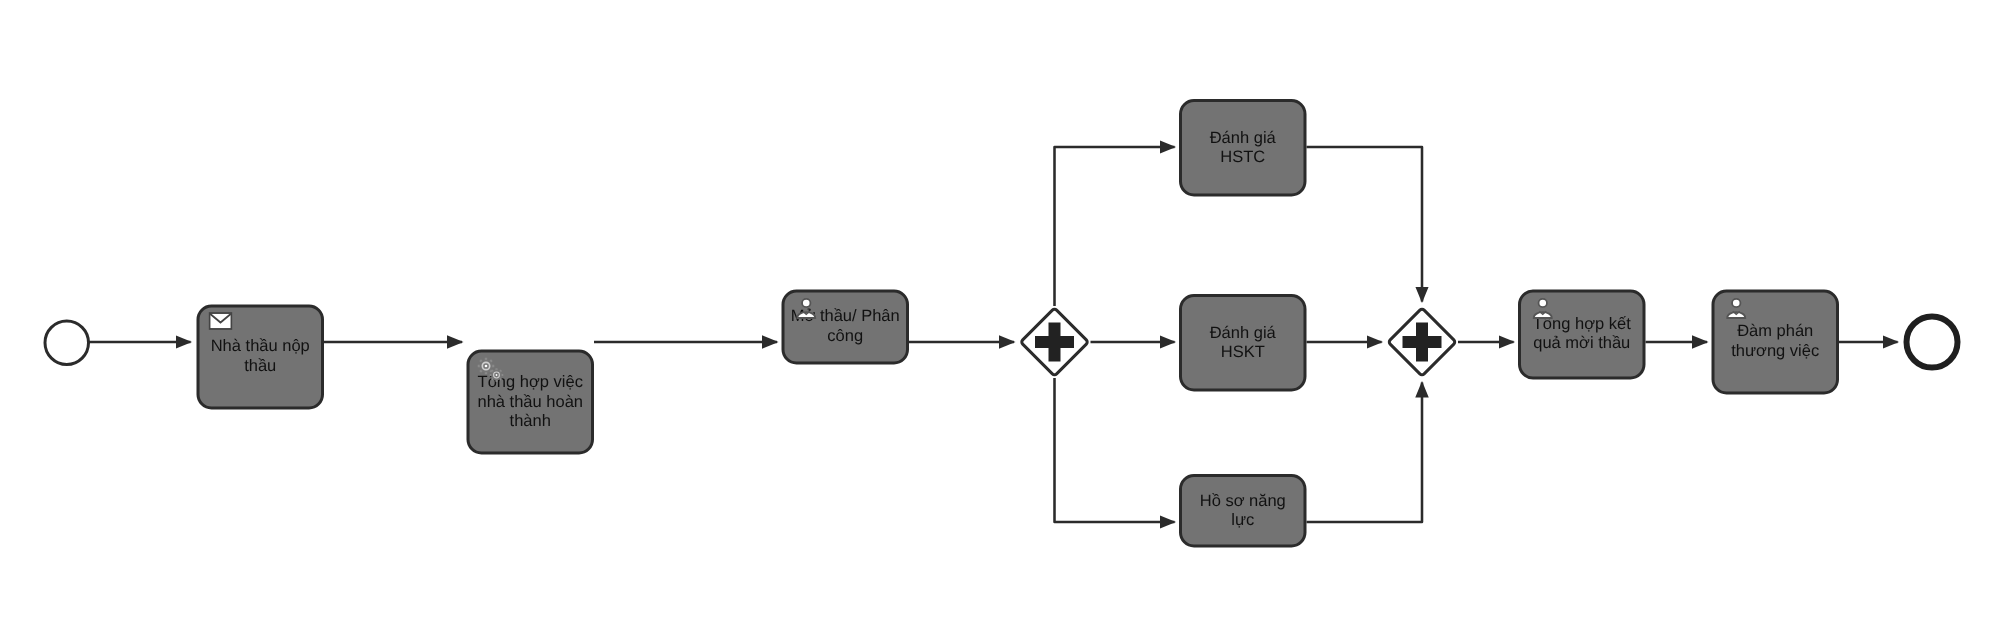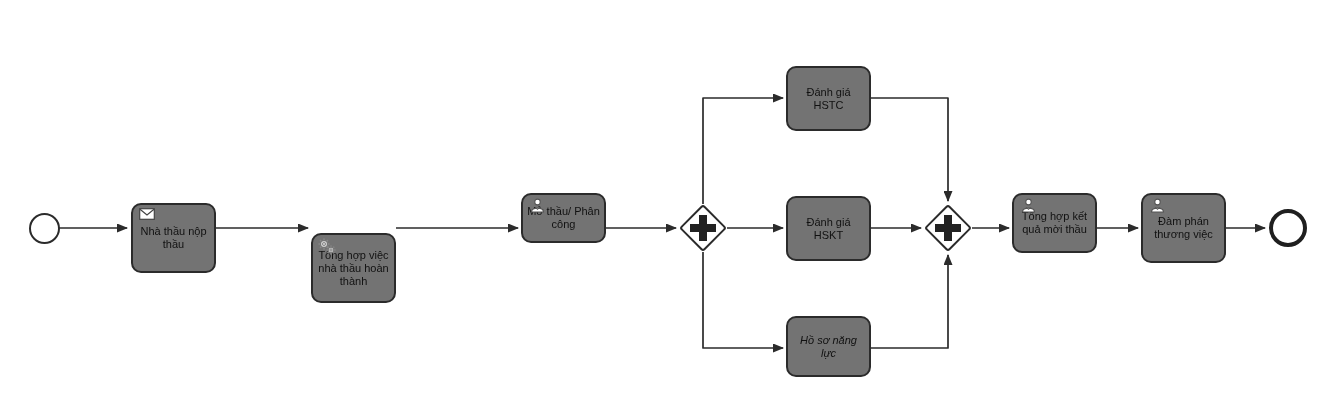--- a/index.html
+++ b/index.html
@@ -108,21 +108,21 @@
   </div>
 
   <div class="node task" style="left:786px; top:66px; width:85px; height:65px;">
     <span class="label">Đánh giá HSTC</span>
   </div>
 
   <div class="node task" style="left:786px; top:196px; width:85px; height:65px;">
     <span class="label">Đánh giá HSKT</span>
   </div>
 
-  <div class="node task" style="left:786px; top:316px; width:85px; height:61px;font-style:italic;">
+  <div class="node task" style="left:786px; top:316px; width:85px; height:49px;">
     <span class="label">Hồ sơ năng lực</span>
   </div>
 
   <div class="node gateway" style="left:924px; top:204px;">
     <div class="diamond"></div>
     <div class="plus">
       <div class="h"></div>
         <div class="v"></div>
     </div>
   </div>

